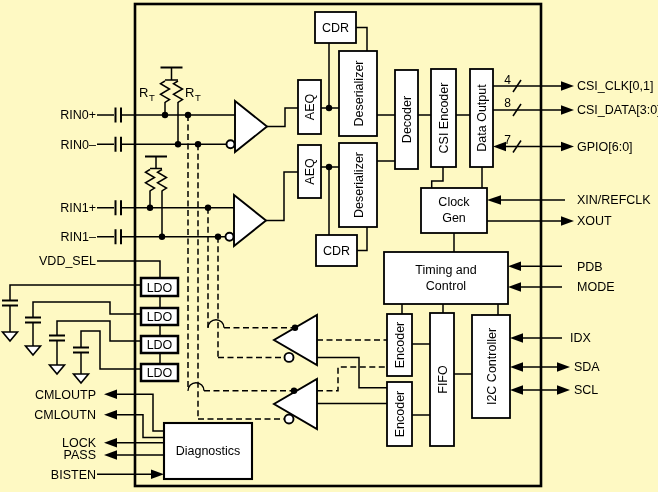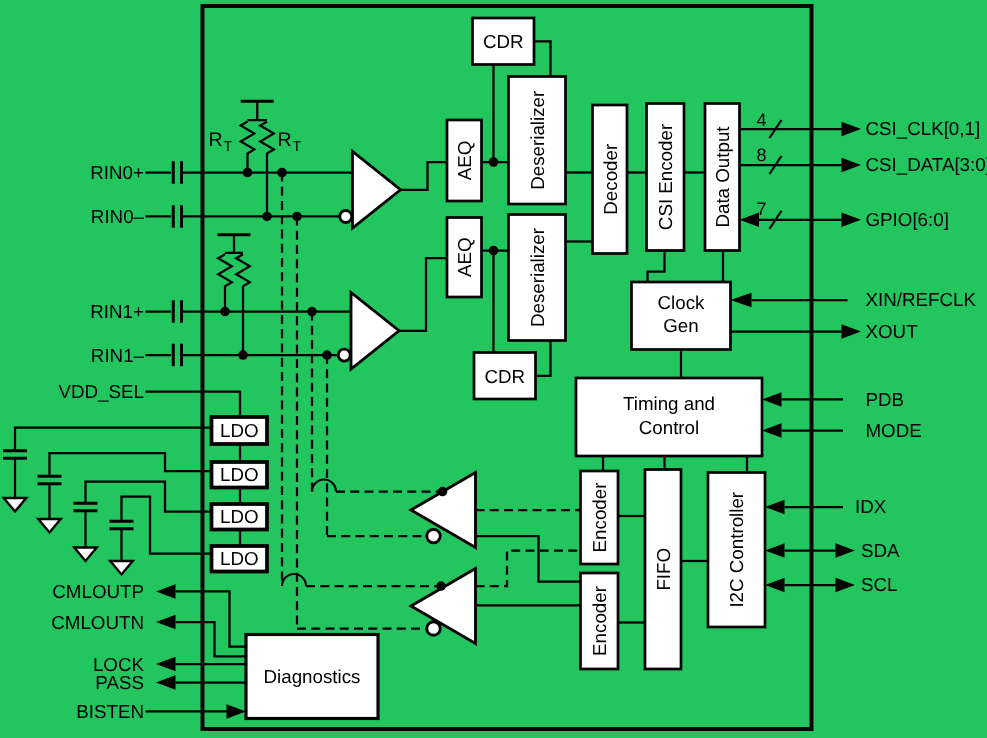--- a/index.html
+++ b/index.html
@@ -1,16 +1,16 @@
 <!DOCTYPE html>
 <html><head>
 <meta charset="utf-8">
 <style>
   html,body{margin:0;padding:0;background:#ffffff;}
-  .stage{width:658px;height:492px;position:relative;background:#22c55e;
+  .stage{width:658px;height:492px;position:relative;background:#fef9c3;
          font-family:"Liberation Sans", sans-serif;text-align:right;}
   svg text{font-family:"Liberation Sans", sans-serif;fill:#000;}
   .pin{font-size:12.5px;}
   .blk{font-size:12.5px;}
   .bus{font-size:12px;}
   .rt{font-size:13px;}
   .rtsub{font-size:9.5px;}
 </style>
 </head>
 <body>

